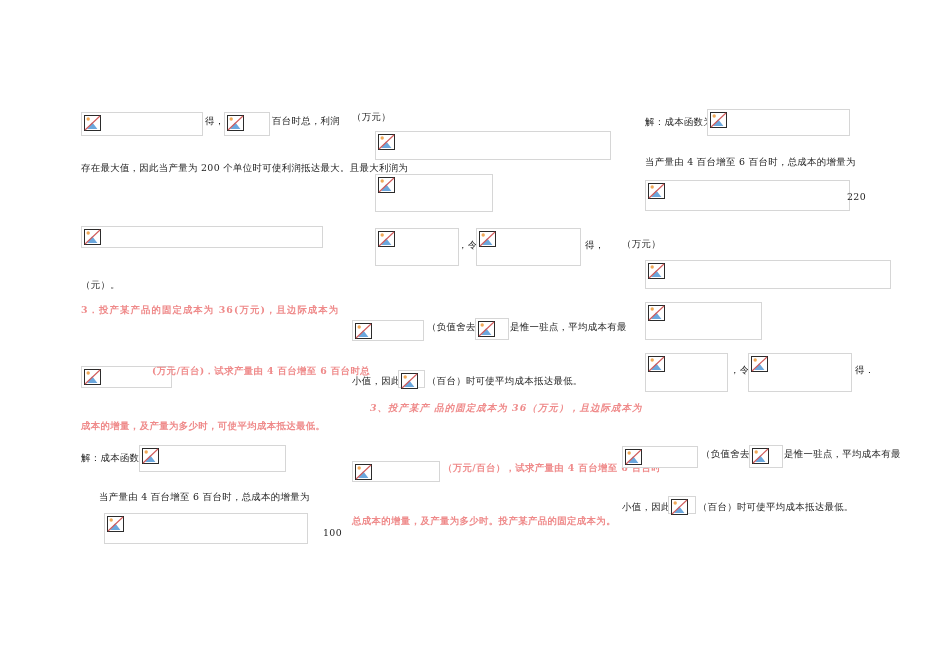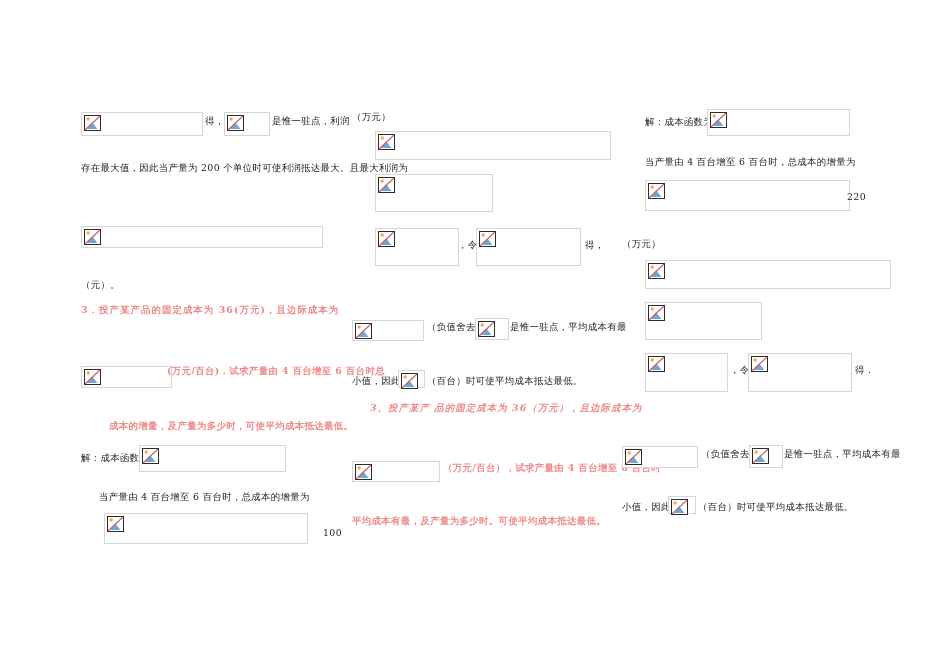--- a/index.html
+++ b/index.html
@@ -83,21 +83,21 @@
   <div class="imgbox" style="left:224px; top:112px; width:46px; height:24px;">
     <span class="broken">
       <svg viewBox="0 0 17 16" xmlns="http://www.w3.org/2000/svg">
         <rect x="0.5" y="0.5" width="16" height="15" fill="#ffffff" stroke="#2b2b2b" stroke-width="1"></rect>
         <circle cx="4.2" cy="4.0" r="1.7" fill="#f0a858"></circle>
         <path d="M3 14 L8.2 7.2 L13.4 14 Z" fill="#6ba7dd"></path>
         <path d="M1 15 L16 1" stroke="#d05a5a" stroke-width="1.1" fill="none"></path>
       </svg>
     </span>
   </div>
-  <div class="txt" style="left:272px; top:114px;">是惟一驻点，利润</div>
+  <div class="txt" style="left:272px; top:114px;">百台时总，利润</div>
 
   <div class="txt" style="left:81px; top:161px;">存在最大值，因此当产量为 200 个单位时可使利润抵达最大。且最大利润为</div>
 
   <div class="imgbox" style="left:81px; top:226px; width:242px; height:22px;">
     <span class="broken">
       <svg viewBox="0 0 17 16" xmlns="http://www.w3.org/2000/svg">
         <rect x="0.5" y="0.5" width="16" height="15" fill="#ffffff" stroke="#2b2b2b" stroke-width="1"></rect>
         <circle cx="4.2" cy="4.0" r="1.7" fill="#f0a858"></circle>
         <path d="M3 14 L8.2 7.2 L13.4 14 Z" fill="#6ba7dd"></path>
         <path d="M1 15 L16 1" stroke="#d05a5a" stroke-width="1.1" fill="none"></path>
@@ -112,23 +112,23 @@
   <div class="imgbox" style="left:81px; top:366px; width:91px; height:22px;">
     <span class="broken">
       <svg viewBox="0 0 17 16" xmlns="http://www.w3.org/2000/svg">
         <rect x="0.5" y="0.5" width="16" height="15" fill="#ffffff" stroke="#2b2b2b" stroke-width="1"></rect>
         <circle cx="4.2" cy="4.0" r="1.7" fill="#f0a858"></circle>
         <path d="M3 14 L8.2 7.2 L13.4 14 Z" fill="#6ba7dd"></path>
         <path d="M1 15 L16 1" stroke="#d05a5a" stroke-width="1.1" fill="none"></path>
       </svg>
     </span>
   </div>
-  <div class="txt red-tight" style="left:167px; top:364px;">(万元/百台)．试求产量由 4 百台增至 6 百台时总</div>
-
-  <div class="txt red-tight" style="left:81px; top:419px;margin-left:28px;">成本的增量，及产量为多少时，可使平均成本抵达最低。</div>
+  <div class="txt red-tight" style="left:152px; top:364px;">(万元/百台)．试求产量由 4 百台增至 6 百台时总</div>
+
+  <div class="txt red-tight" style="left:81px; top:419px;">成本的增量，及产量为多少时，可使平均成本抵达最低。</div>
 
   <div class="txt" style="left:81px; top:451px;">解：成本函数为：</div>
   <div class="imgbox" style="left:139px; top:445px; width:147px; height:27px;">
     <span class="broken">
       <svg viewBox="0 0 17 16" xmlns="http://www.w3.org/2000/svg">
         <rect x="0.5" y="0.5" width="16" height="15" fill="#ffffff" stroke="#2b2b2b" stroke-width="1"></rect>
         <circle cx="4.2" cy="4.0" r="1.7" fill="#f0a858"></circle>
         <path d="M3 14 L8.2 7.2 L13.4 14 Z" fill="#6ba7dd"></path>
         <path d="M1 15 L16 1" stroke="#d05a5a" stroke-width="1.1" fill="none"></path>
       </svg>
@@ -239,21 +239,21 @@
       <svg viewBox="0 0 17 16" xmlns="http://www.w3.org/2000/svg">
         <rect x="0.5" y="0.5" width="16" height="15" fill="#ffffff" stroke="#2b2b2b" stroke-width="1"></rect>
         <circle cx="4.2" cy="4.0" r="1.7" fill="#f0a858"></circle>
         <path d="M3 14 L8.2 7.2 L13.4 14 Z" fill="#6ba7dd"></path>
         <path d="M1 15 L16 1" stroke="#d05a5a" stroke-width="1.1" fill="none"></path>
       </svg>
     </span>
   </div>
   <div class="txt red-tight" style="left:443px; top:461px;">（万元/百台），试求产量由 4 百台增至 6 百台时</div>
 
-  <div class="txt red-tight" style="left:352px; top:514px;">平均成本有最，及产量为多少时。可使平均成本抵达最低。</div>
+  <div class="txt red-tight" style="left:352px; top:514px;">总成本的增量，及产量为多少时。投产某产品的固定成本为。</div>
 
   <div class="txt" style="left:645px; top:115px;">解：成本函数为:</div>
   <div class="imgbox" style="left:707px; top:109px; width:143px; height:27px;">
     <span class="broken">
       <svg viewBox="0 0 17 16" xmlns="http://www.w3.org/2000/svg">
         <rect x="0.5" y="0.5" width="16" height="15" fill="#ffffff" stroke="#2b2b2b" stroke-width="1"></rect>
         <circle cx="4.2" cy="4.0" r="1.7" fill="#f0a858"></circle>
         <path d="M3 14 L8.2 7.2 L13.4 14 Z" fill="#6ba7dd"></path>
         <path d="M1 15 L16 1" stroke="#d05a5a" stroke-width="1.1" fill="none"></path>
       </svg>

